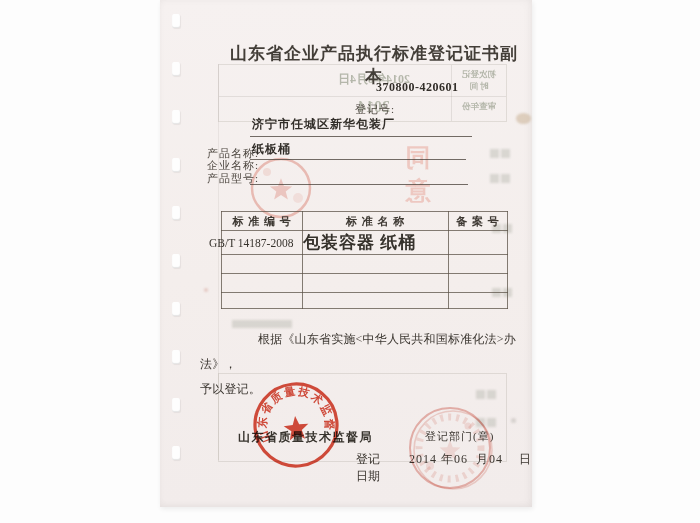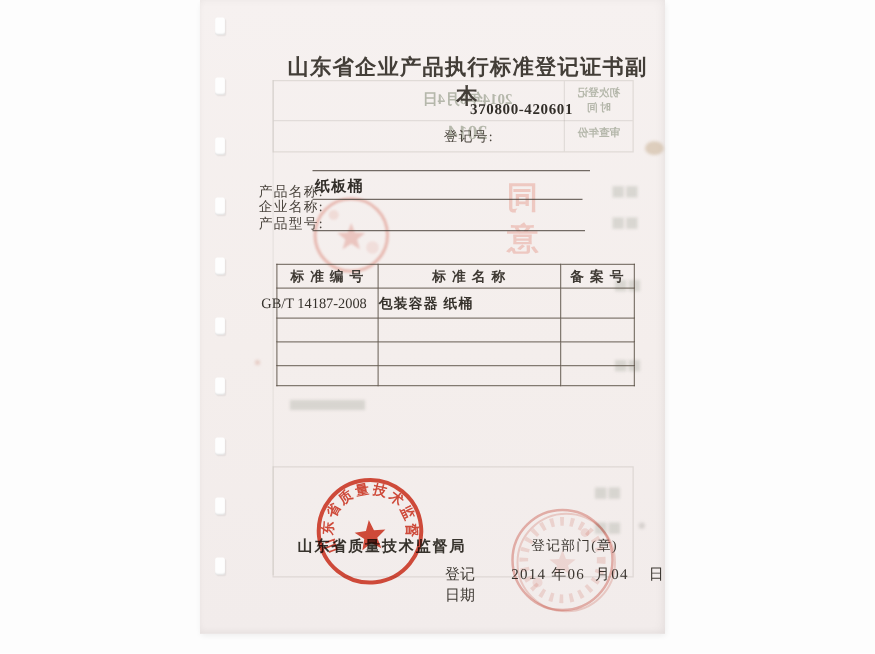--- a/index.html
+++ b/index.html
@@ -16,21 +16,21 @@
   .lbl{font-size:11px;color:#4a443d;letter-spacing:1px;}
   .val{font-size:12px;font-weight:bold;color:#322e29;letter-spacing:1px;}
   .uline{position:absolute;height:1px;background:rgba(70,62,54,.75);}
   .heading{left:60px;top:193px;width:282px;text-align:center;font-size:13px;font-weight:bold;
            letter-spacing:8px;color:#3d3832;}
   table.std{position:absolute;left:61px;top:211px;width:286px;height:97px;border-collapse:collapse;table-layout:fixed;}
   table.std td{border:1px solid rgba(92,83,72,.75);padding:0;vertical-align:middle;overflow:visible;}
   .th{font-size:11px;font-weight:bold;color:#3e3933;text-align:center;letter-spacing:1px;}
   .cellcode{font-size:11.5px;color:#36322c;white-space:nowrap;font-weight:normal;}
   .cellcode span{display:inline-block;transform:translateX(-13px);}
-  .cellname{font-size:11px;color:#36322c;padding-left:4px;font-weight:bold;letter-spacing:1px;}
+  .cellname{font-size:17px;color:#36322c;padding-left:4px;font-weight:bold;letter-spacing:1px;}
   .statement{left:40px;top:327px;width:322px;font-size:12px;line-height:25px;color:#3b3630;
              letter-spacing:0.2px;}
   .statement .ln1{text-indent:58px;display:block;}
   .issuer{left:78px;top:429px;font-size:12px;font-weight:bold;color:#37332d;letter-spacing:1.5px;}
   .dept{left:265px;top:429px;font-size:11px;color:#3b3630;letter-spacing:1px;}
   .dateline{left:196px;top:451px;font-size:12px;color:#3b3630;display:flex;gap:22px;}
   .dateline .dv{white-space:pre;letter-spacing:1px;}
   
   .mirror{transform:scaleX(-1);}
   .bleedbox{position:absolute;border:1px solid rgba(140,135,120,.20);}
@@ -98,20 +98,21 @@
 
     <div class="stain" style="left:356px;top:113px;width:15px;height:11px;background:rgba(198,171,140,.5);"></div>
     <div class="stain" style="left:351px;top:418px;width:5px;height:5px;background:rgba(150,145,138,.3);"></div>
     <div class="stain" style="left:44px;top:288px;width:4px;height:4px;background:rgba(200,120,100,.3);"></div>
 
     <div class="abs title">山东省企业产品执行标准登记证书副本</div>
     <div class="abs lbl" style="left:195px;top:102px;">登记号:</div>
     <div class="abs val" style="left:216px;top:80px;letter-spacing:.5px;">370800-420601</div>
 
     <div class="abs lbl" style="left:47px;top:122px;margin-top:36px;">企业名称:</div>
+    <div class="abs val" style="left:92px;top:116px;">济宁市任城区新华包装厂</div>
     <div class="uline" style="left:90px;top:136px;width:222px;"></div>
 
     <div class="abs lbl" style="left:47px;top:146px;">产品名称:</div>
     <div class="abs val" style="left:92px;top:141px;">纸板桶</div>
     <div class="uline" style="left:90px;top:159px;width:216px;"></div>
 
     <div class="abs lbl" style="left:47px;top:171px;">产品型号:</div>
     <div class="abs val" style="left:92px;top:166px;"></div>
     <div class="uline" style="left:90px;top:184px;width:218px;"></div>
 
@@ -143,20 +144,24 @@
         <td></td>
       </tr>
       <tr style="height:16px">
         <td class="cellcode"><span></span></td>
         <td class="cellname"></td>
         <td></td>
       </tr>
     </tbody>
       </table>
 
+    <div class="abs statement">
+      <span class="ln1">根据《山东省实施&lt;中华人民共和国标准化法&gt;办法》，</span>
+      <span>予以登记。</span>
+    </div>
 
     <div class="abs issuer">山东省质量技术监督局</div>
     <div class="abs dept">登记部门(章)</div>
     <div class="abs dateline">
       <span>登记日期</span>
       <span class="dv">2014 年06  月04    日</span>
     </div>
 
     <svg class="sealwrap" style="left:76px;top:365px;filter:blur(.3px);" width="120" height="120" viewBox="-60 -60 120 120">
       <g transform="rotate(-6)">

